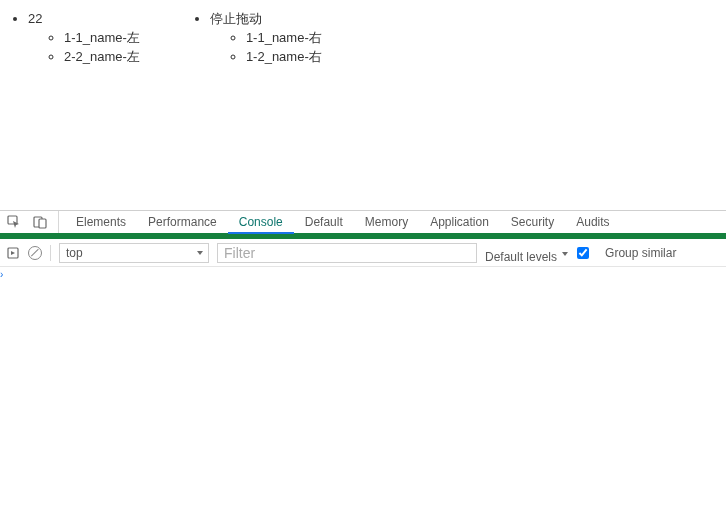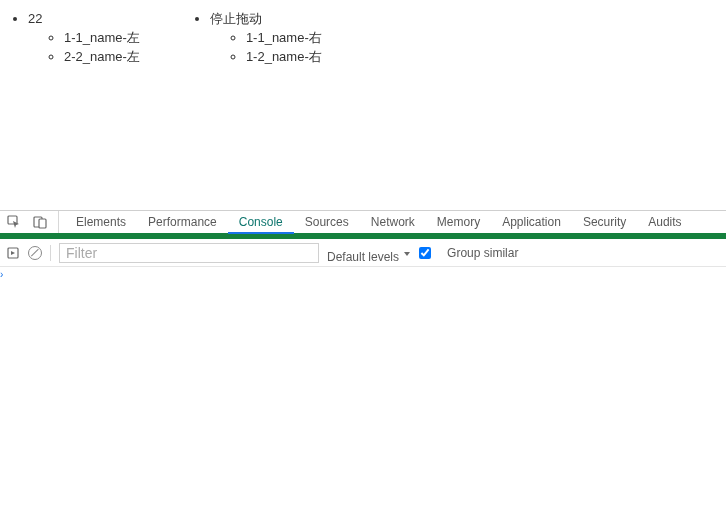--- a/index.html
+++ b/index.html
@@ -248,24 +248,21 @@
       <div class="dt-tab">
           <span>Elements</span>
         </div>
       <div class="dt-tab">
           <span>Performance</span>
         </div>
       <div class="dt-tab active">
           <span>Console</span>
         </div>
       <div class="dt-tab">
-          <span>Sources</span>
-        </div>
-      <div class="dt-tab">
-          <span>Network</span>
+          <span>Default</span>
         </div>
       <div class="dt-tab">
           <span>Memory</span>
         </div>
       <div class="dt-tab">
           <span>Application</span>
         </div>
       <div class="dt-tab">
           <span>Security</span>
         </div>
@@ -277,20 +274,28 @@
     <div class="dt-toolbar">
       <span class="play-icon">
         <svg width="12" height="12" viewBox="0 0 12 12" fill="none" stroke="#6b6b6b" stroke-width="1.2">
           <rect x="1" y="1" width="10" height="10" rx="1"></rect>
           <path d="M4 4 L8 6 L4 8 Z" fill="#6b6b6b" stroke="none"></path>
         </svg>
       </span>
       <span class="nosign"></span>
       <span class="vsep"></span>
 
+      <div class="ctx-select">
+        <span>top</span>
+        <span>
+          <svg width="8" height="8" viewBox="0 0 8 8">
+              <path d="M1 2 L4 6 L7 2 Z" fill="#6b6b6b"></path>
+            </svg>
+        </span>
+      </div>
 
       <input class="filter-input" type="text" placeholder="Filter" style="">
 
       <div class="levels">
         <span>Default levels</span>
         <span>
           <svg width="8" height="8" viewBox="0 0 8 8">
               <path d="M1 2 L4 6 L7 2 Z" fill="#6b6b6b"></path>
             </svg>
         </span>

